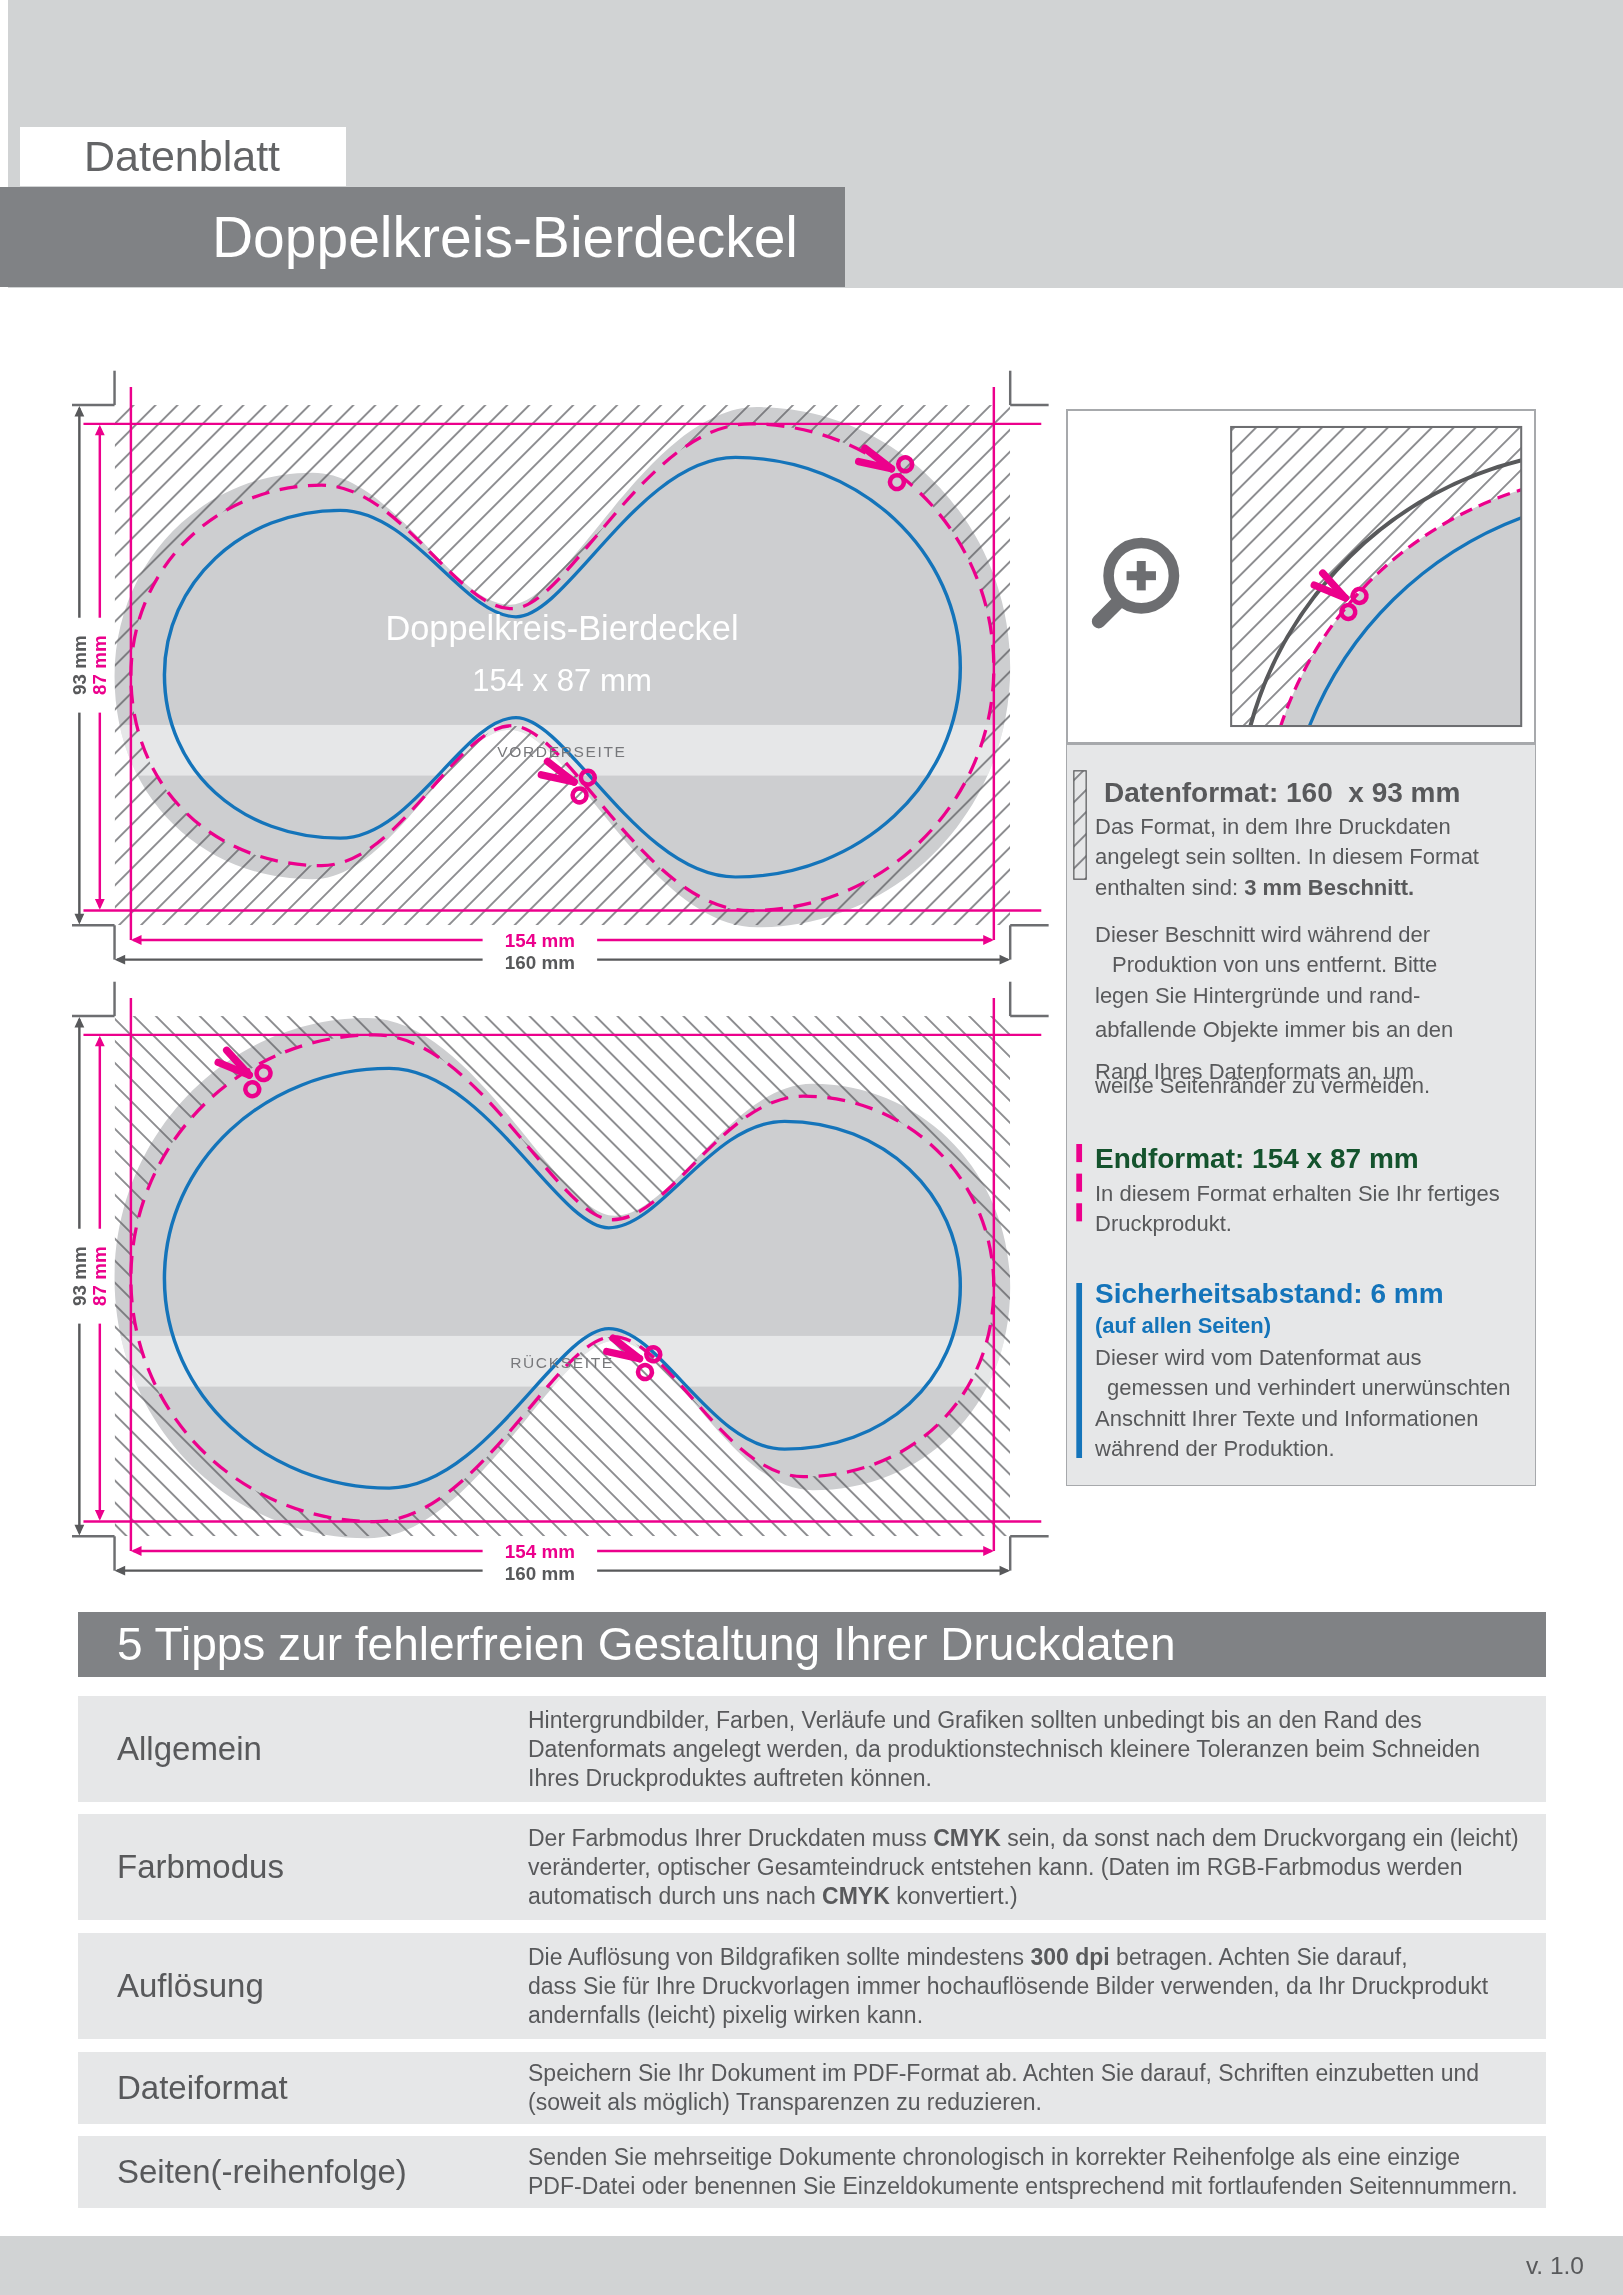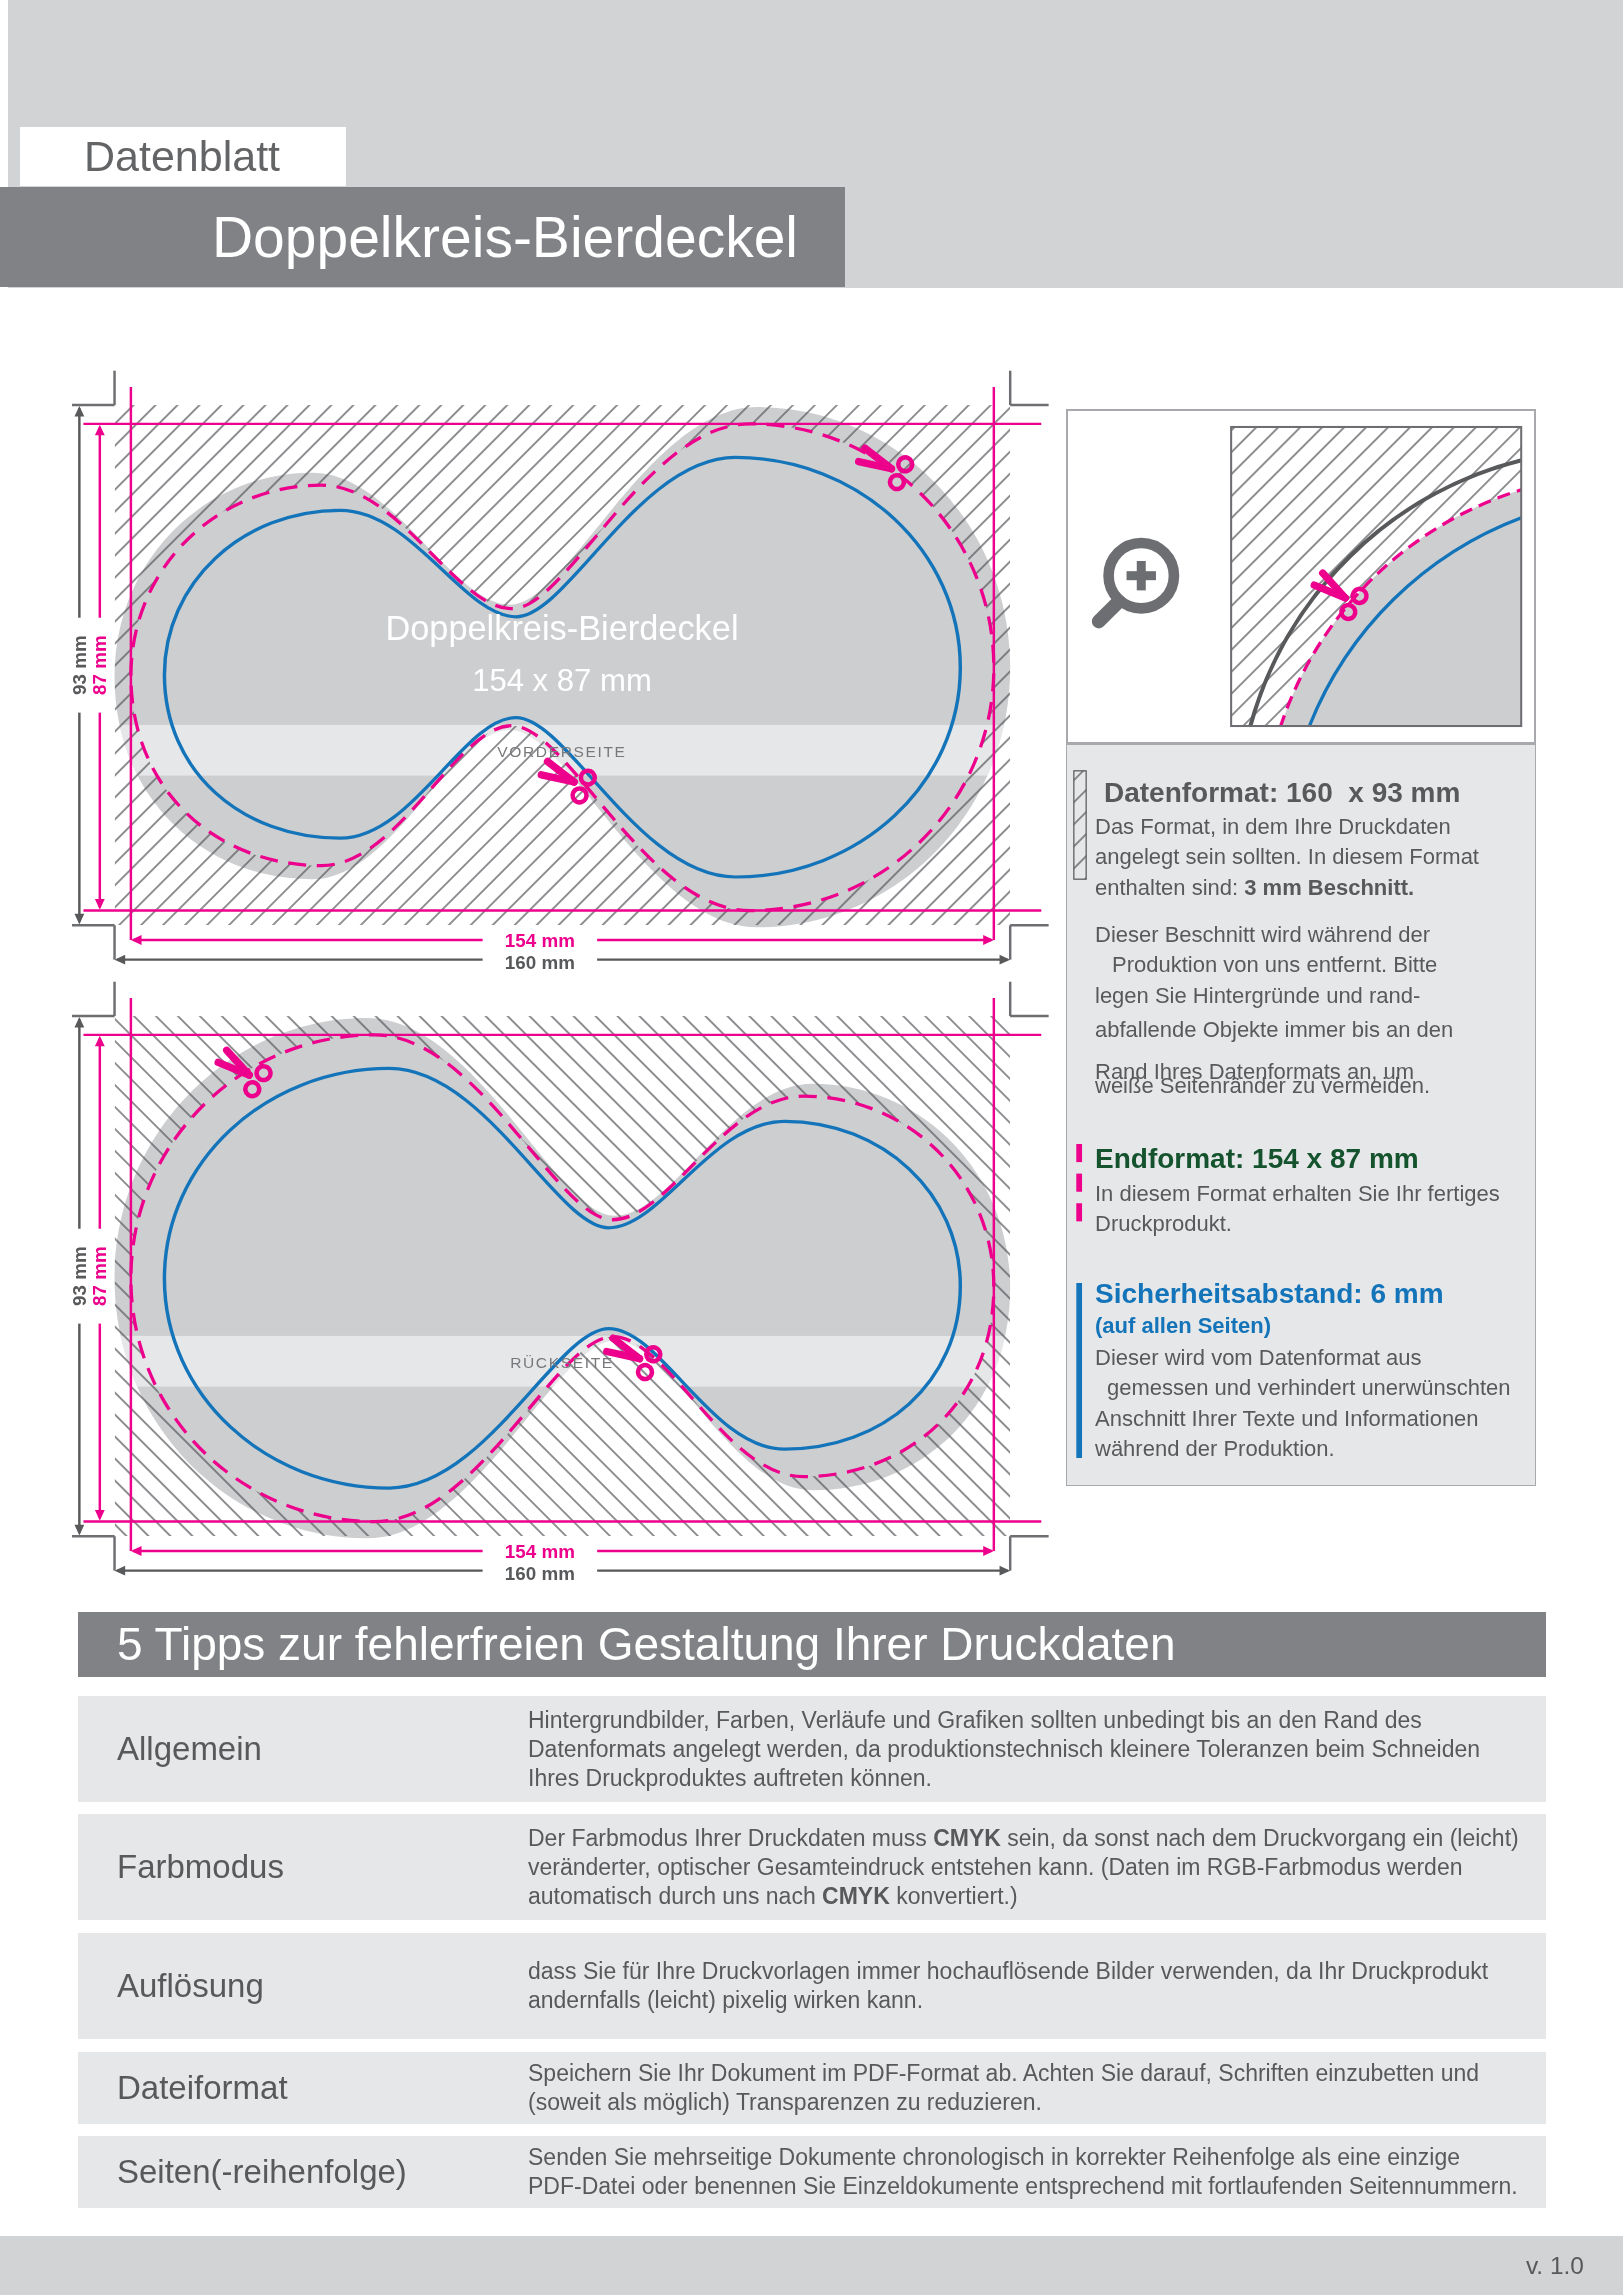--- a/index.html
+++ b/index.html
@@ -268,20 +268,21 @@
     <div class="tiplabel">Farbmodus</div>
     <div class="tiptext">
       <div>Der Farbmodus Ihrer Druckdaten muss <b>CMYK</b> sein, da sonst nach dem Druckvorgang ein (leicht)</div>
       <div>veränderter, optischer Gesamteindruck entstehen kann. (Daten im RGB-Farbmodus werden</div>
       <div>automatisch durch uns nach <b>CMYK</b> konvertiert.)</div>
     </div>
   </div>
   <div class="abs tiprow" style="top:1933px;height:106px;">
     <div class="tiplabel">Auflösung</div>
     <div class="tiptext">
+      <div>Die Auflösung von Bildgrafiken sollte mindestens <b>300 dpi</b> betragen. Achten Sie darauf,</div>
       <div>dass Sie für Ihre Druckvorlagen immer hochauflösende Bilder verwenden, da Ihr Druckprodukt</div>
       <div>andernfalls (leicht) pixelig wirken kann.</div>
     </div>
   </div>
   <div class="abs tiprow" style="top:2052px;height:72px;">
     <div class="tiplabel">Dateiformat</div>
     <div class="tiptext">
       <div>Speichern Sie Ihr Dokument im PDF-Format ab. Achten Sie darauf, Schriften einzubetten und</div>
       <div>(soweit als möglich) Transparenzen zu reduzieren.</div>
     </div>

